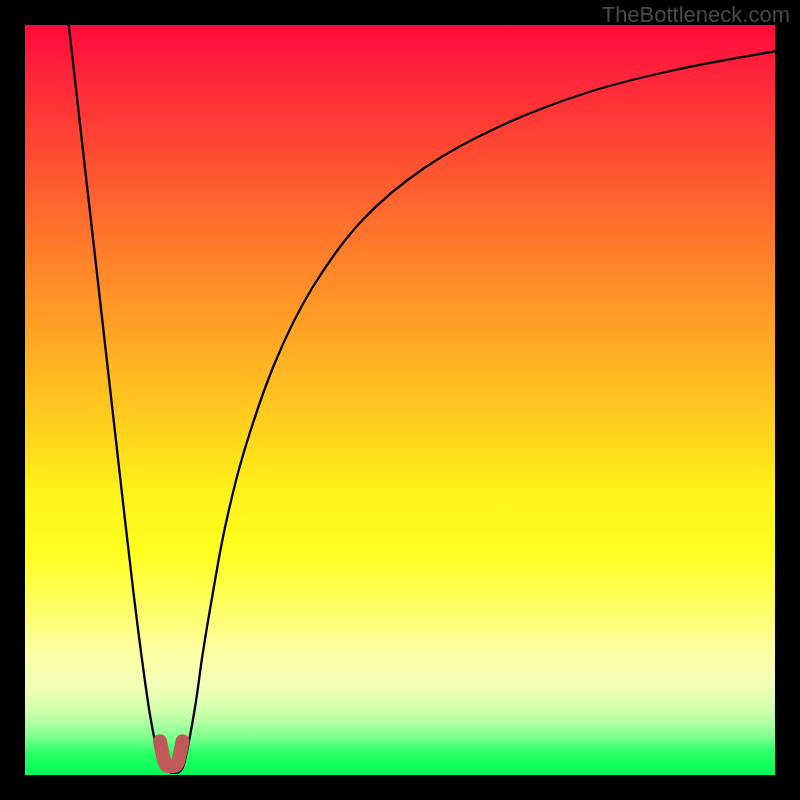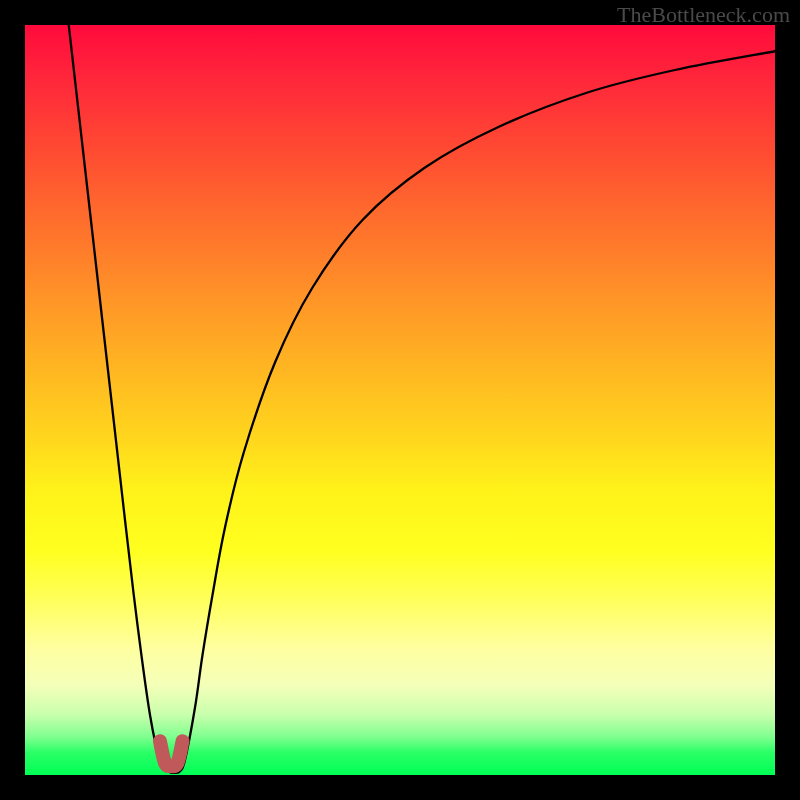--- a/index.html
+++ b/index.html
@@ -48,21 +48,21 @@
       #00ff55 100%
     );
   }
   .watermark {
     position: absolute;
     top: 2px;
     right: 10px;
     color: #4a4a4a;
     font-size: 22px;
     font-weight: 500;
-    font-family: Liberation Serif, serif;
+    font-family: Liberation Sans, sans-serif;
     z-index: 5;
   }
   svg.curve-layer {
     position: absolute;
     inset: 0;
     width: 750px;
     height: 750px;
     z-index: 3;
   }
   svg.highlight-layer {

